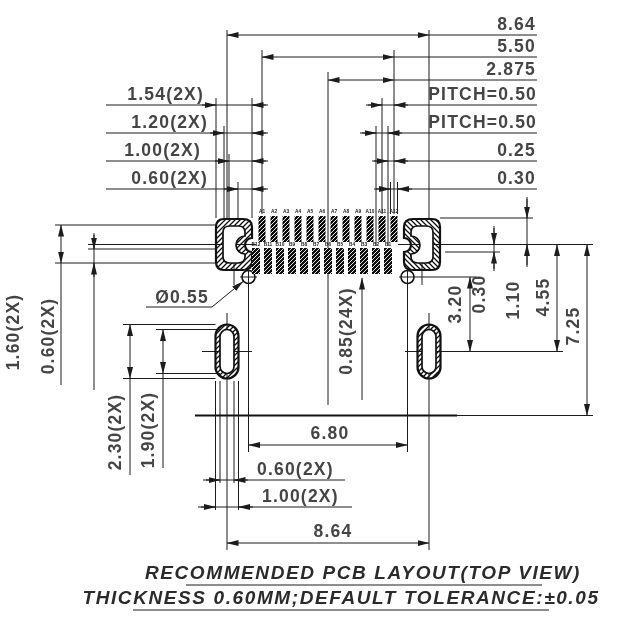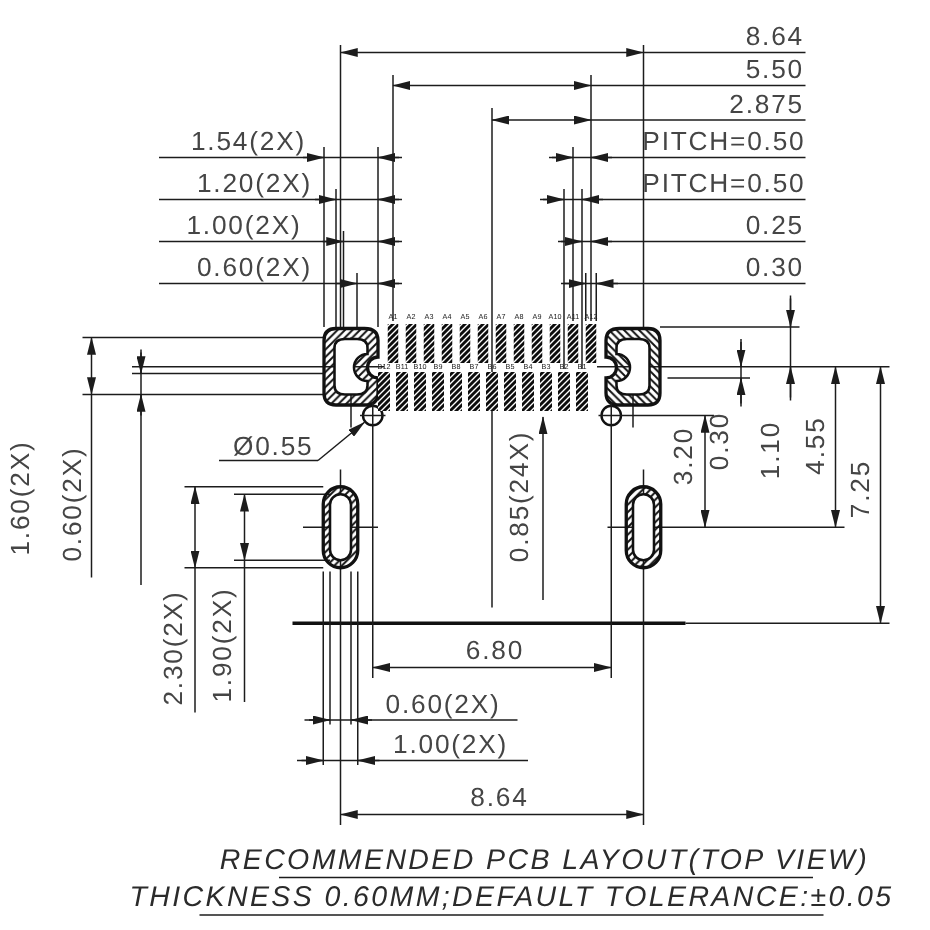--- a/index.html
+++ b/index.html
@@ -1,17 +1,17 @@
 <!DOCTYPE html>
 <html><head>
 <meta charset="utf-8">
 <style>
   html,body{margin:0;padding:0;background:#ffffff;}
   .stage{width:620px;height:620px;background:#ffffff;position:relative;overflow:hidden;
-         font-family:"Liberation Sans", sans-serif;}
+         font-family:"Liberation Sans", sans-serif;font-weight:bold;}
   svg{display:block;}
   .ln{stroke:#1c1c1c;stroke-width:1;fill:none;}
   .ln2{stroke:#111111;stroke-width:2.2;fill:none;}
   .dim{stroke:#1c1c1c;stroke-width:1;fill:none;}
   .outl{stroke:#111111;stroke-width:2.2;}
   .inl{stroke:#111111;stroke-width:1.7;fill:#ffffff;}
   text{fill:#454545;font-family:"Liberation Sans", sans-serif;font-size:17.5px;letter-spacing:1.2px;}
   text.tiny{font-size:4.8px;letter-spacing:0;fill:#222;}
   text.title{font-size:19px;font-style:italic;fill:#2b2b2b;letter-spacing:1.6px;}
   .arrfill{fill:#1c1c1c;}

